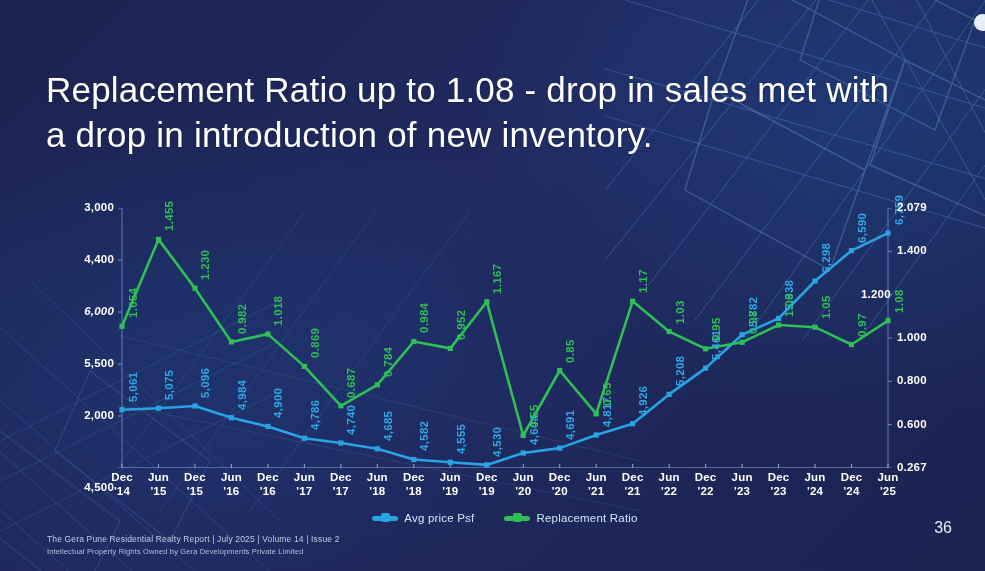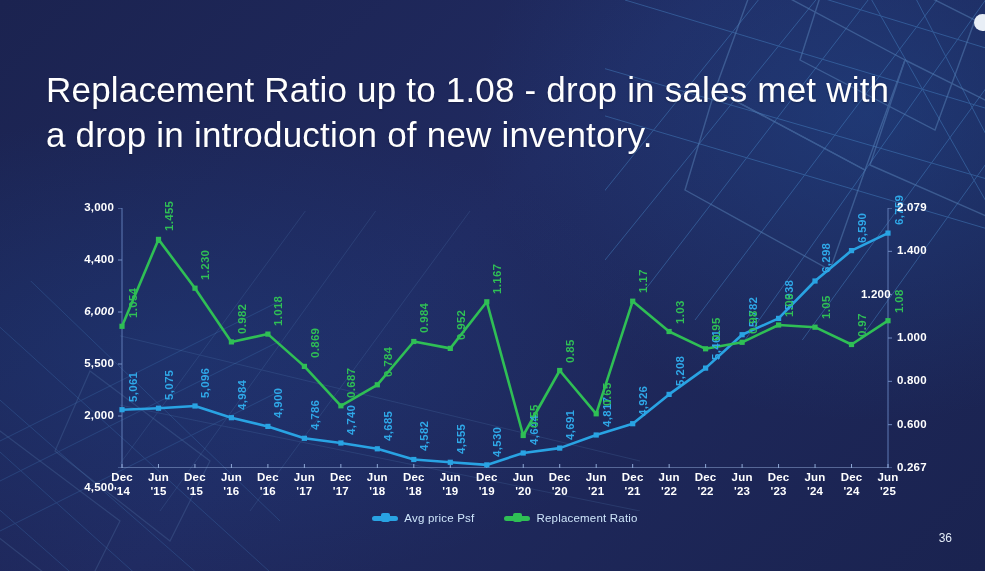--- a/index.html
+++ b/index.html
@@ -77,22 +77,22 @@
   .dlabel.blue  { color: #2fa8e8; }
   .dlabel.green { color: #2fbf55; }
 
   
   #footer {
     position: absolute; left: 47px; bottom: 14px;
     color: #b9cfe8; font-size: 8.5px; line-height: 1.5; letter-spacing: 0.15px;
   }
   #footer .l2 { font-size: 7.5px; color: #a8c2de; }
   #pageNum {
-    position: absolute; right: 33px; bottom: 26px;
-    color: #e3ecf7; font-size: 12px;
+    position: absolute; right: 33px; bottom: 34px;
+    color: #e3ecf7; font-size: 16px;
   }
   #cornerDot {
     position: absolute; right: -6px; top: 14px;
     width: 17px; height: 17px; border-radius: 50%;
     background: #e8eef6;
   }
 </style>
 </head>
 <body>
 
@@ -354,14 +354,18 @@
           <span class="lgSwatch" style="background: rgb(41, 163, 227);"></span>
           <span class="lgText">Avg price Psf</span>
         </div>
         <div class="lgItem">
           <span class="lgSwatch" style="background: rgb(47, 191, 85);"></span>
           <span class="lgText">Replacement Ratio</span>
         </div>
       </div>
   </div>
 
+  <div id="footer">
+    <div class="l1">The Gera Pune Residential Realty Report  |  July 2025  |  Volume 14  |  Issue 2</div>
+    <div class="l2">Intellectual Property Rights Owned by Gera Developments Private Limited</div>
+  </div>
   <div id="pageNum">36</div>
 </div>
 
 </body></html>

